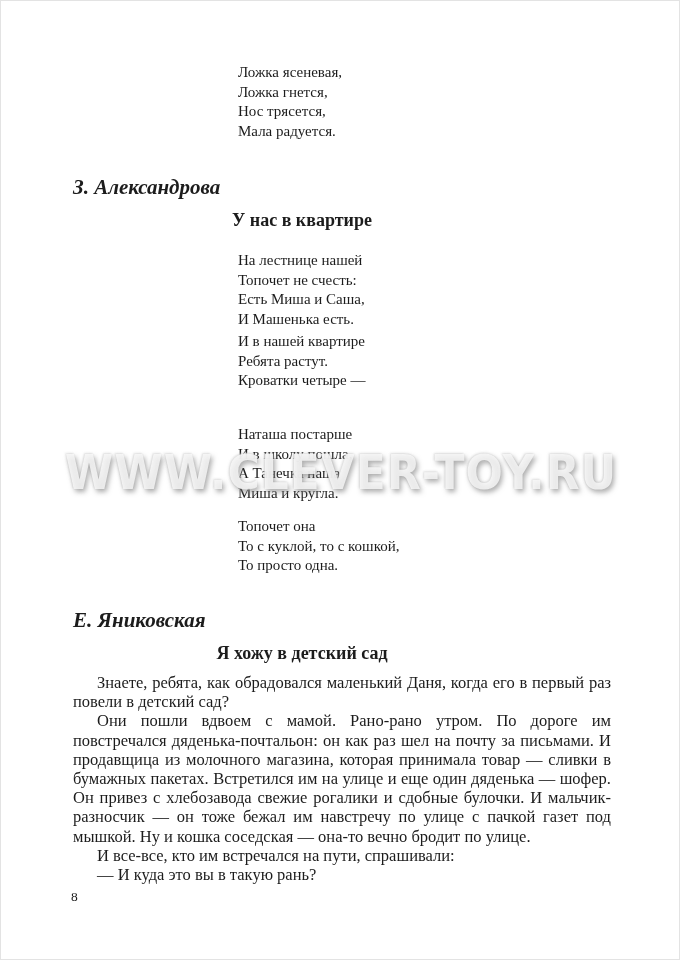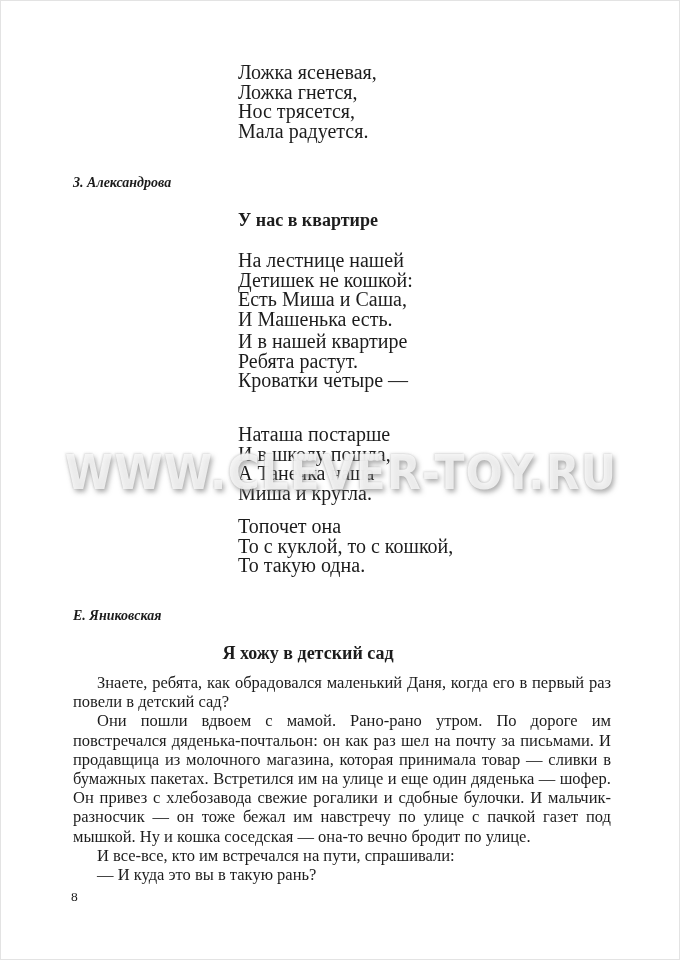--- a/index.html
+++ b/index.html
@@ -13,44 +13,44 @@
   }
   .page {
     position: absolute; inset: 0;
     background: #ffffff;
     border: 1px solid #e3e3e3;
   }
   
   .poem-block {
     position: absolute;
     left: 237px;
-    font-size: 20px;
+    font-size: 15px;
     line-height: 19.5px;
     white-space: nowrap;
   }
   .top-poem   { top: 62px;  }
   .stanza-1   { top: 250px; }
   .stanza-2   { top: 331px; }
   .stanza-3   { top: 424px; }
   .stanza-4   { top: 516px; }
   
   .author {
     position: absolute;
     left: 72px;
-    font-size: 14px;
+    font-size: 21px;
     font-weight: bold;
     font-style: italic;
     white-space: nowrap;
   }
   .author-1 { top: 174px; }
   .author-2 { top: 607px; font-style: italic; }
   
   .poem-title {
     position: absolute;
-    left: 16px; width: 582px;
+    left: 10px; width: 582px;
     text-align: center;
     font-size: 18px;
     font-weight: bold;
   }
   .title-1 { top: 209px; }
   .title-2 { top: 642px; }
   
   .prose {
     position: absolute;
     top: 672px; left: 72px;
@@ -97,42 +97,42 @@
       <div>Нос трясется,</div>
       <div>Мала радуется.</div>
     </div>
 
   <div class="author author-1">З. Александрова</div>
 
   <div class="poem-title title-1">У нас в квартире</div>
 
   <div class="poem-block stanza-1">
       <div>На лестнице нашей</div>
-      <div>Детишек не кошкой:</div>
+      <div>Топочет не счесть:</div>
       <div>Есть Миша и Саша,</div>
       <div>И Машенька есть.</div>
     </div>
 
   <div class="poem-block stanza-2">
       <div>И в нашей квартире</div>
       <div>Ребята растут.</div>
       <div>Кроватки четыре —</div>
     </div>
 
   <div class="poem-block stanza-3">
       <div>Наташа постарше</div>
       <div>И в школу пошла,</div>
       <div>А Танечка наша</div>
       <div>Миша и кругла.</div>
     </div>
 
   <div class="poem-block stanza-4">
       <div>Топочет она</div>
       <div>То с куклой, то с кошкой,</div>
-      <div>То такую одна.</div>
+      <div>То просто одна.</div>
     </div>
 
   <div class="watermark">WWW.CLEVER-TOY.RU</div>
 
   <div class="author author-2">Е. Яниковская</div>
 
   <div class="poem-title title-2">Я хожу в детский сад</div>
 
   <div class="prose">
     <p>Знаете, ребята, как обрадовался маленький Даня, когда его в первый раз повели в детский сад?</p>

